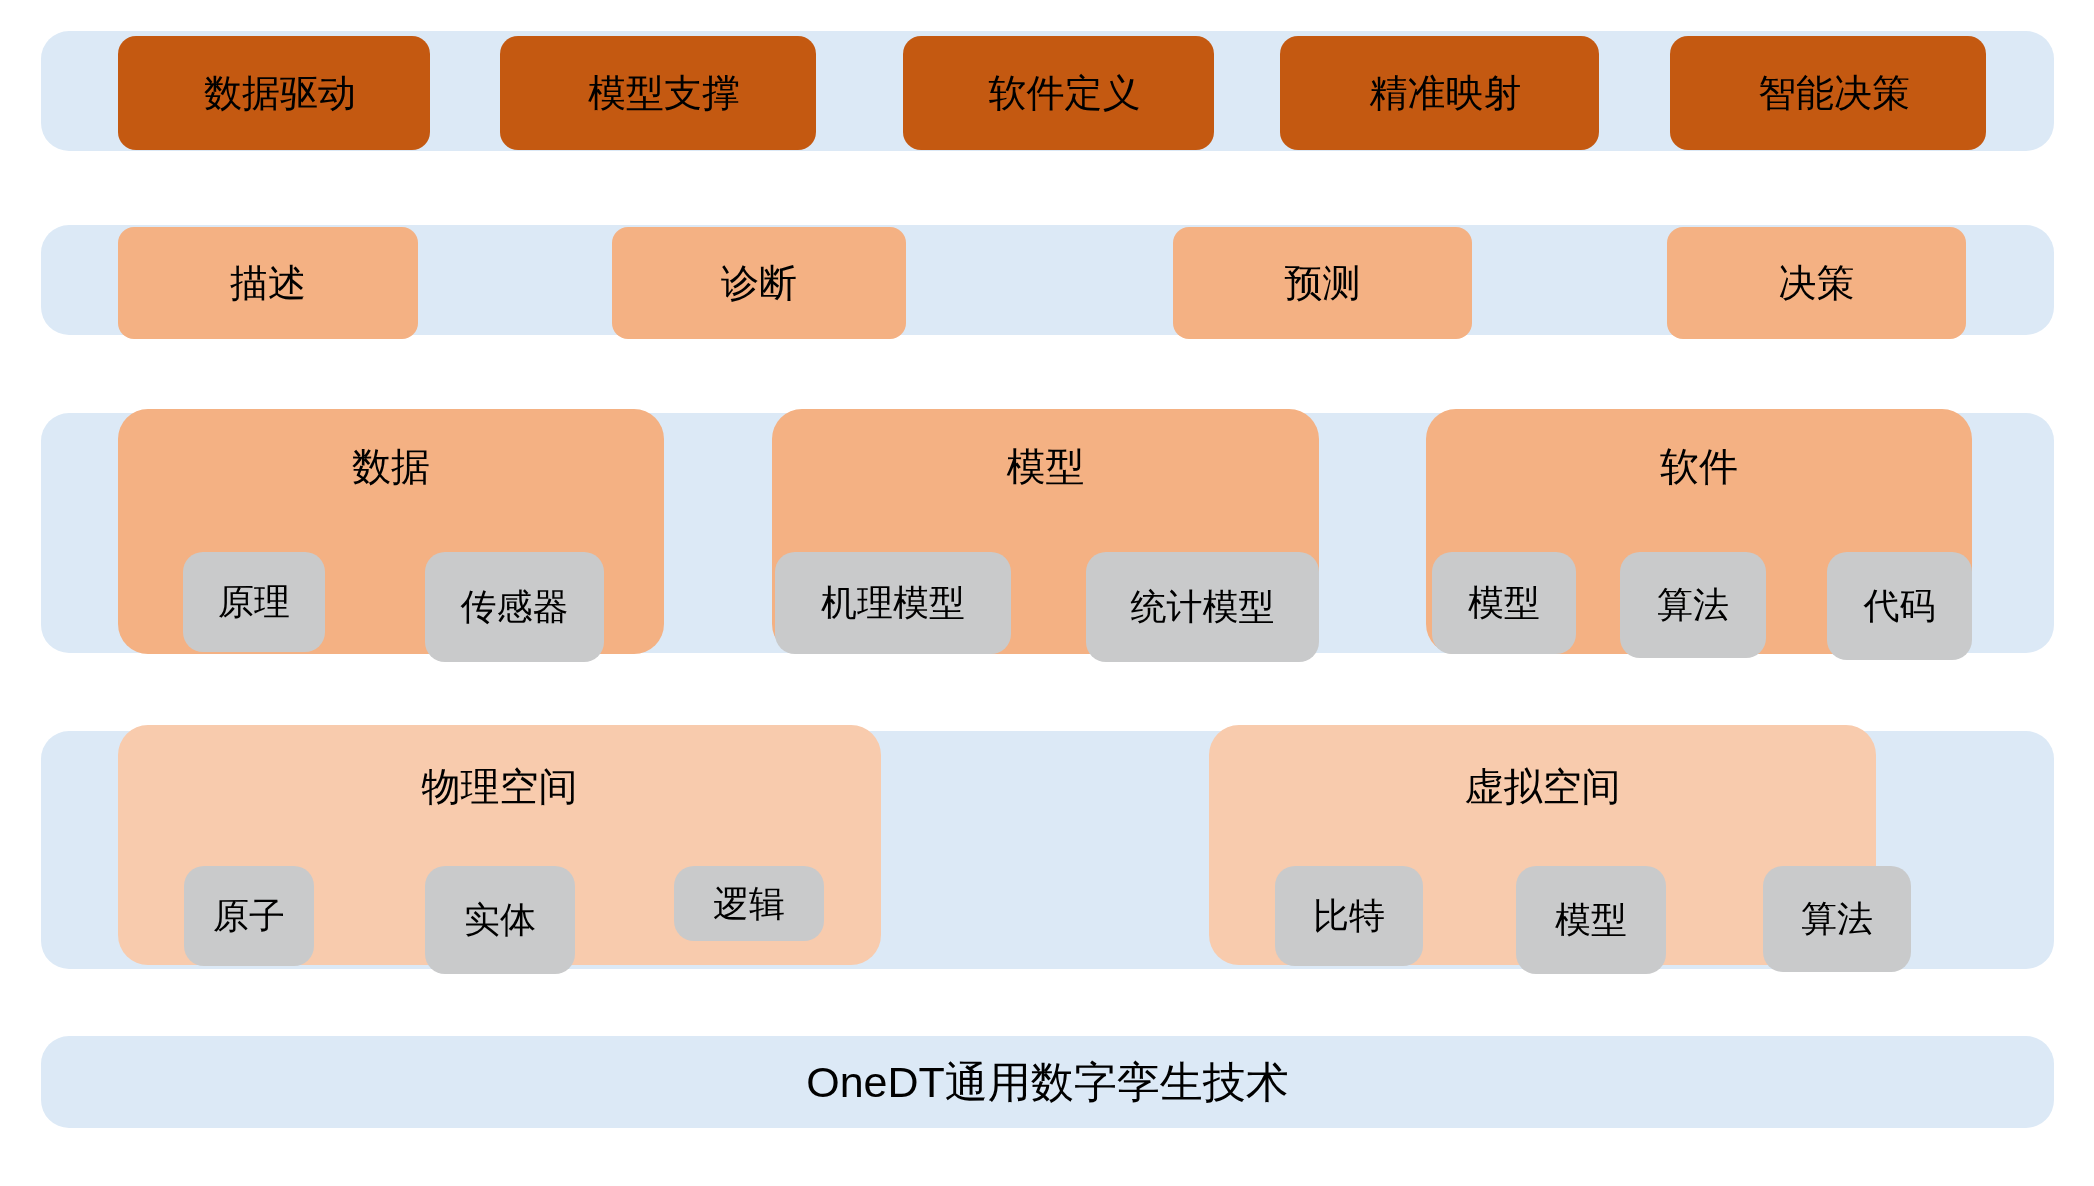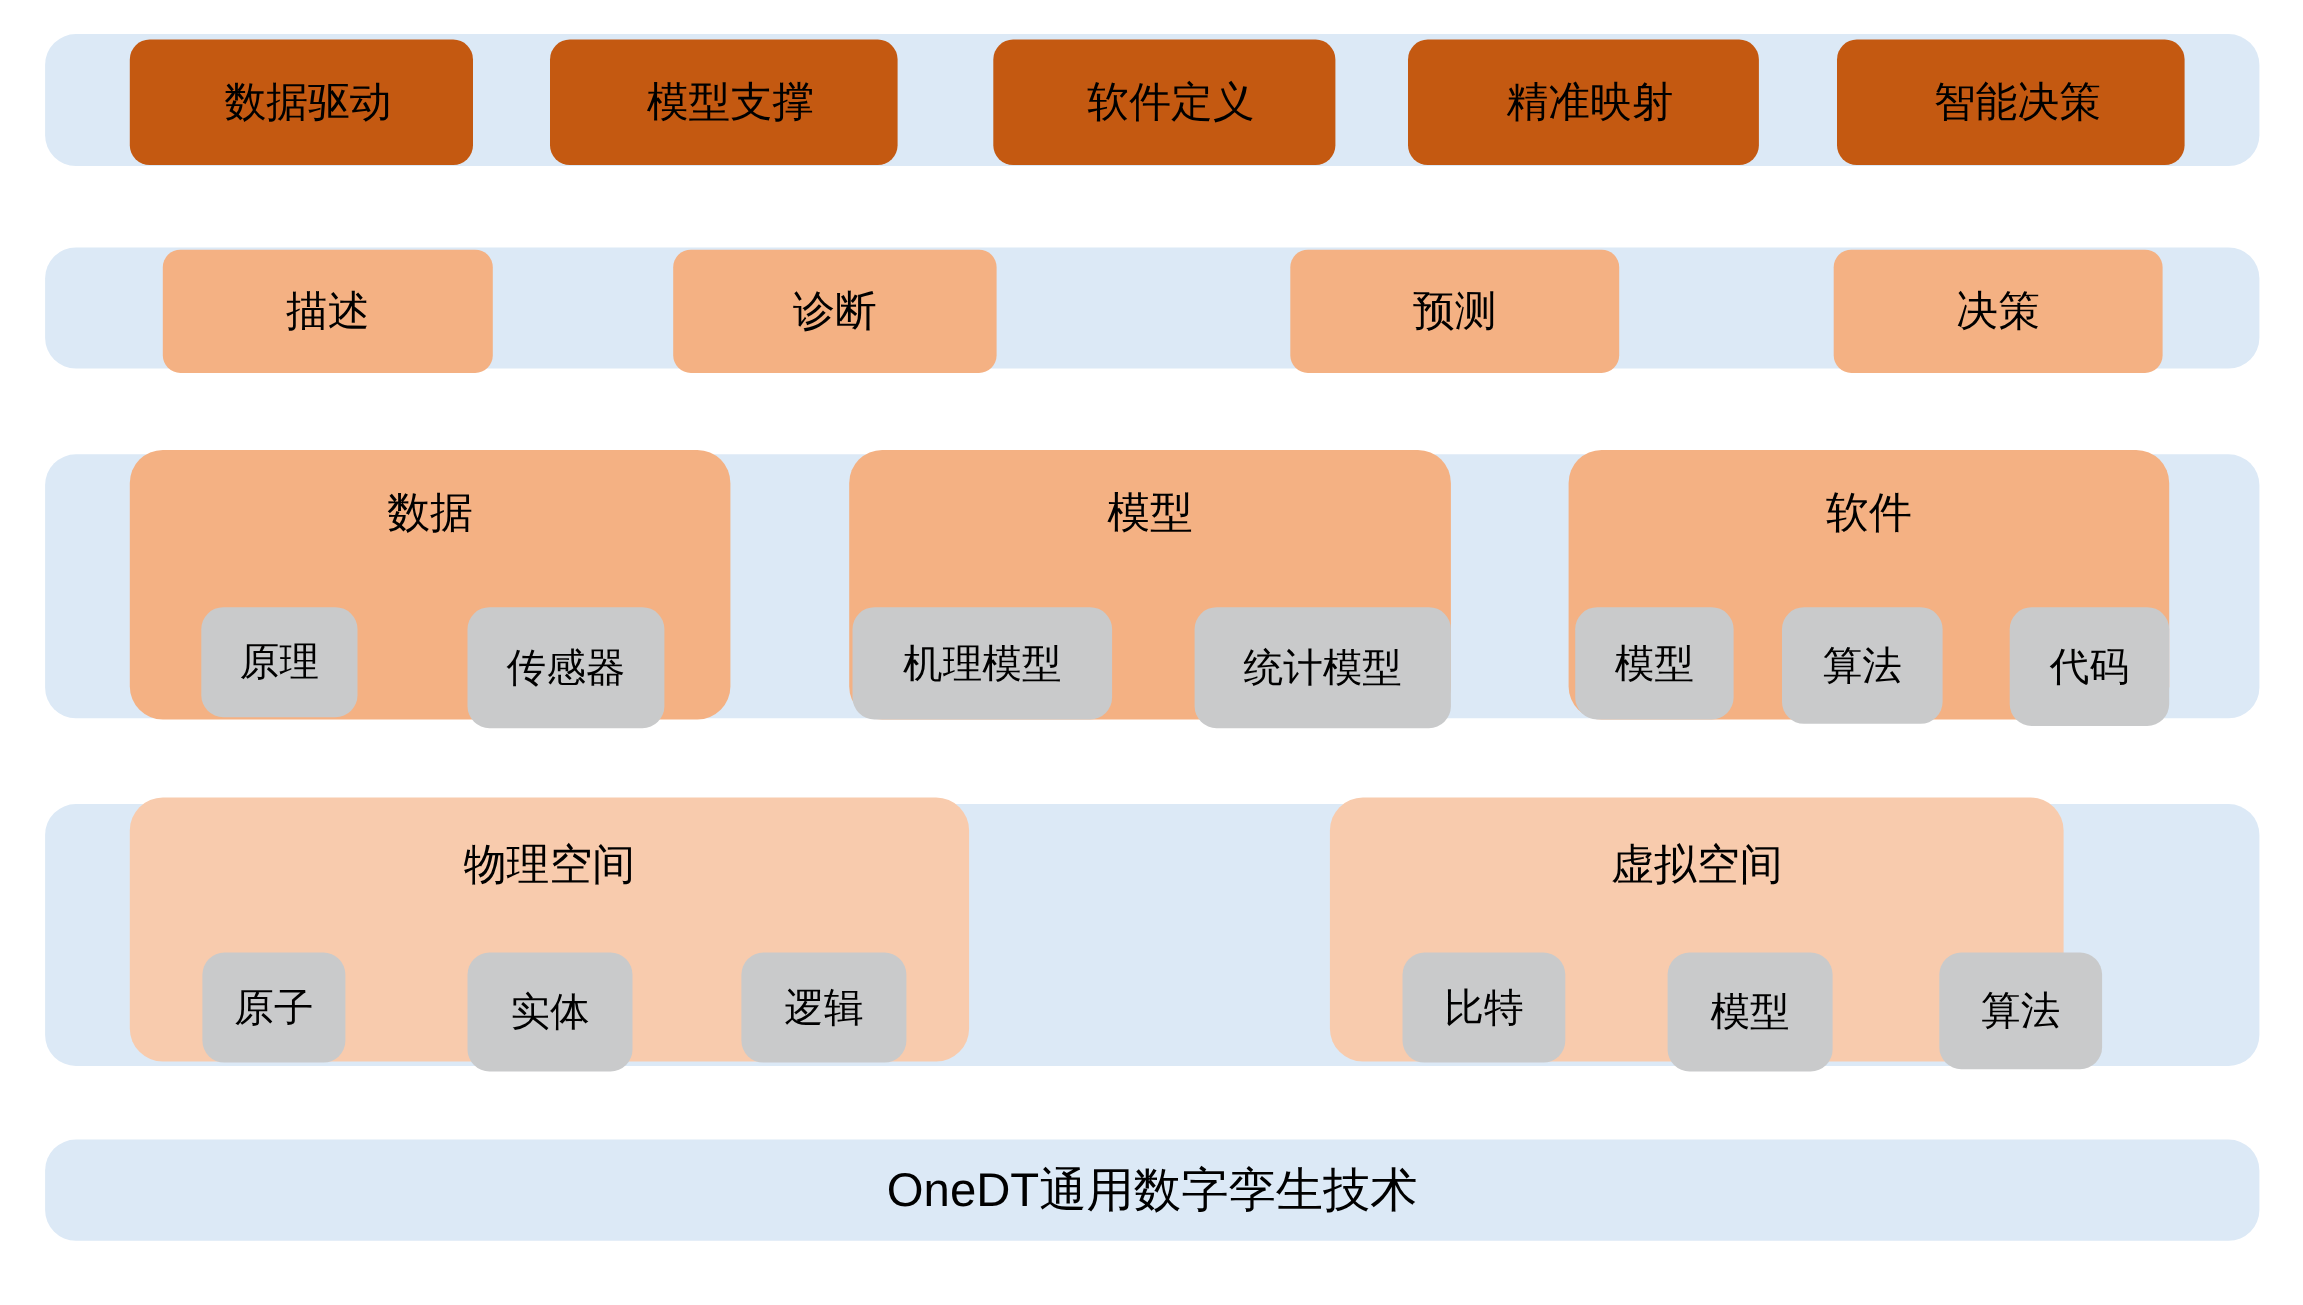--- a/index.html
+++ b/index.html
@@ -24,40 +24,40 @@
   .block.light{background:var(--light);}
   .block-caption{position:absolute;left:0;right:0;top:38px;text-align:center;
         font-size:39px;line-height:1;}
   .chip{position:absolute;background:var(--gray);border-radius:20px;display:flex;
         align-items:center;justify-content:center;font-size:36px;line-height:1;white-space:nowrap;}
   .base-title{font-size:43px;line-height:1;}
   
   #cap0{left:118px;width:300px;} #cap1{left:500px;width:304px;} #cap2{left:903px;width:299px;}
   #cap3{left:1280px;width:307px;} #cap4{left:1670px;width:304px;}
   
-  #fn0{left:118px;width:300px;margin-left:30px;} #fn1{left:612px;width:294px;}
+  #fn0{left:118px;width:300px;} #fn1{left:612px;width:294px;}
   #fn2{left:1173px;width:299px;} #fn3{left:1667px;width:299px;}
   
   #blk-data{left:118px;top:409px;width:546px;height:245px;}
   #blk-model{left:772px;top:409px;width:547px;height:245px;}
   #blk-software{left:1426px;top:409px;width:546px;height:245px;}
   #blk-data .chip.c0{left:65px;top:143px;width:142px;height:100px;}
   #blk-data .chip.c1{left:307px;top:143px;width:179px;height:110px;}
   #blk-model .chip.c0{left:3px;top:143px;width:236px;height:102px;}
   #blk-model .chip.c1{left:314px;top:143px;width:233px;height:110px;}
   #blk-software .chip.c0{left:6px;top:143px;width:144px;height:102px;}
   #blk-software .chip.c1{left:194px;top:143px;width:146px;height:106px;}
   #blk-software .chip.c2{left:401px;top:143px;width:145px;height:108px;}
   
   #blk-physical{left:118px;top:725px;width:763px;height:240px;}
   #blk-virtual{left:1209px;top:725px;width:667px;height:240px;}
   #blk-physical .block-caption,#blk-virtual .block-caption{top:42px;}
   #blk-physical .chip.c0{left:66px;top:141px;width:130px;height:100px;}
   #blk-physical .chip.c1{left:307px;top:141px;width:150px;height:108px;}
-  #blk-physical .chip.c2{left:556px;top:141px;width:150px;height:100px;}
+  #blk-physical .chip.c2{left:556px;top:141px;width:150px;height:75px;}
   #blk-virtual .chip.c0{left:66px;top:141px;width:148px;height:100px;}
   #blk-virtual .chip.c1{left:307px;top:141px;width:150px;height:108px;}
   #blk-virtual .chip.c2{left:554px;top:141px;width:148px;height:106px;}
 </style>
 </head>
 <body>
 
 <div class="canvas">
 
   <div class="band" id="band1"></div>

